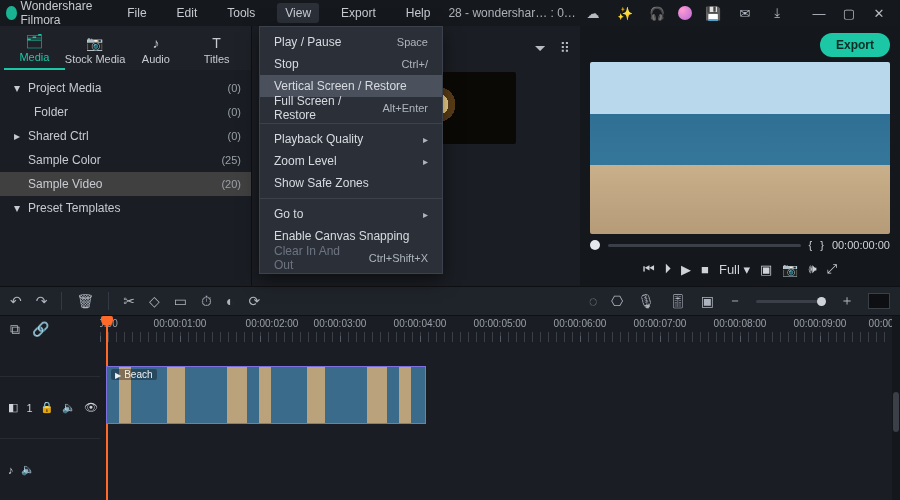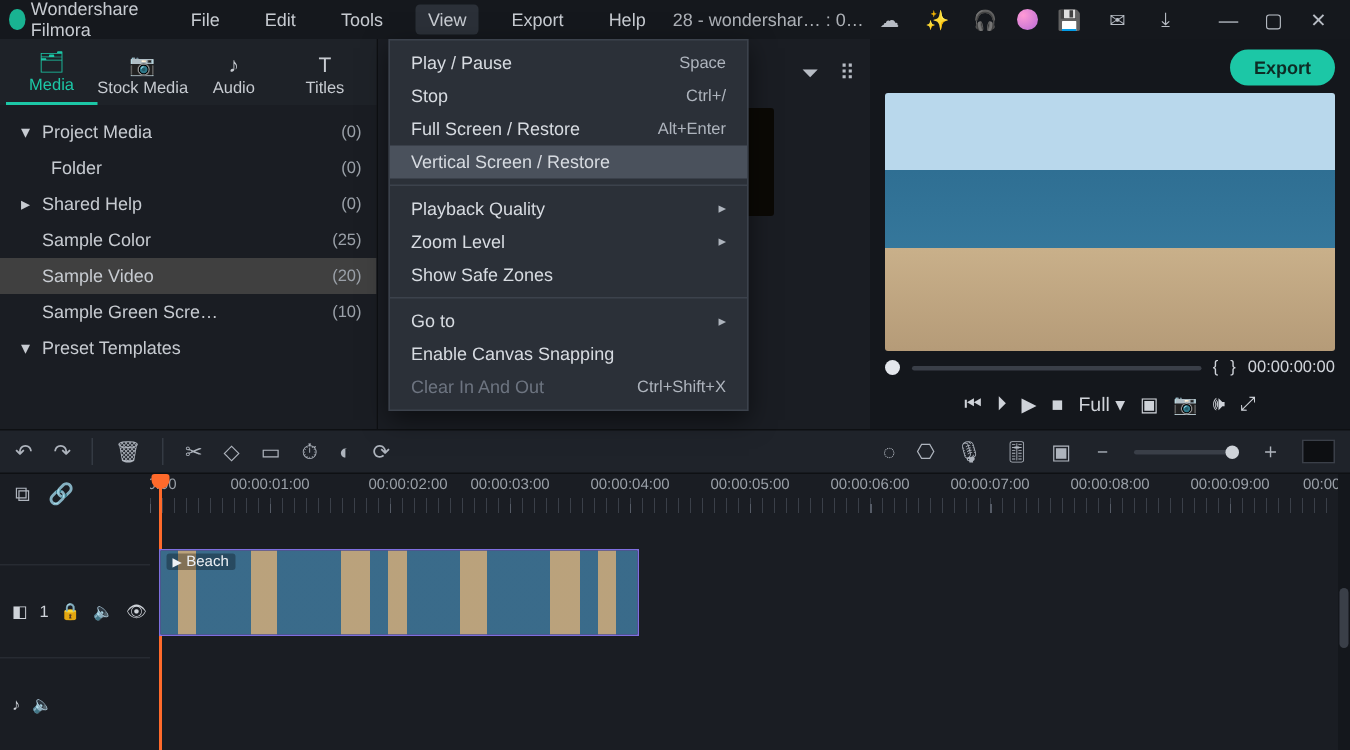--- a/index.html
+++ b/index.html
@@ -47,21 +47,21 @@
   .preview { width:320px; background:#14171c; padding:6px 10px 4px; display:flex; flex-direction:column; }
   .pv-top { height:26px; display:flex; align-items:center; gap:10px;}
   .export-btn { margin-left:auto; background:#1cc7a6; color:#0d2c25; font-weight:600; padding:5px 16px; border-radius:14px; font-size:12px; }
   .pv-img { flex:1; border-radius:2px; background: linear-gradient(to bottom,#b9d8ec 0%,#b9d8ec 30%,#2f6f93 30%,#35779b 60%,#c9b08a 60%,#b59b78 100%); margin-top:4px; }
   .pv-scrub { height:22px; display:flex; align-items:center; gap:8px; font-size:11px; color:#cfd3d9; }
   .pv-scrub .dot{ width:10px;height:10px;background:#e4e7ec;border-radius:50%; }
   .pv-scrub .line{ flex:1; height:3px; background:#3a3f48; border-radius:2px; }
   .pv-ctrls { height:26px; display:flex; align-items:center; gap:10px; justify-content:center; }
   .pv-ctrls .picon{ font-size:13px; color:#cfd3d9; }
 
-  .dropdown { position:absolute; left:259px; top:26px; width:240px; background:#2b3038; border:1px solid #3c424c; box-shadow:0 6px 16px rgba(0,0,0,.5); z-index:50; font-size:12px; color:#d7dbe1; padding:4px 0;}
+  .dropdown { position:absolute; left:259px; top:26px; width:184px; background:#2b3038; border:1px solid #3c424c; box-shadow:0 6px 16px rgba(0,0,0,.5); z-index:50; font-size:12px; color:#d7dbe1; padding:4px 0;}
   .dd-row { height:22px; display:flex; align-items:center; padding:0 14px; gap:8px; }
   .dd-row.hover { background:#4a515c; }
   .dd-row.disabled { color:#6d7480; }
   .dd-row .sc { margin-left:auto; color:#aeb4bd; font-size:11px;}
   .dd-row .sub { margin-left:auto; color:#aeb4bd; font-size:10px;}
   .dd-sep { height:1px; background:#3c424c; margin:4px 0; }
 
   .toolbar { height:30px; background:#1f232a; display:flex; align-items:center; padding:0 10px; gap:14px; border-top:1px solid #0e1013; border-bottom:1px solid #0e1013;}
   .tb-sep { width:1px; height:18px; background:#343a43; }
   .tbicon { font-size:14px; color:#aeb4bd; }
@@ -125,26 +125,26 @@
 
 <div class="dropdown">
   <div class="dd-row">
       <span>Play / Pause</span>
       <span class="sc">Space</span>
     </div>
   <div class="dd-row">
       <span>Stop</span>
       <span class="sc">Ctrl+/</span>
     </div>
+  <div class="dd-row hover">
+      <span>Vertical Screen / Restore</span>
+    </div>
   <div class="dd-row">
       <span>Full Screen / Restore</span>
       <span class="sc">Alt+Enter</span>
-    </div>
-  <div class="dd-row hover">
-      <span>Vertical Screen / Restore</span>
     </div>
   <div class="dd-sep"></div>
   <div class="dd-row">
       <span>Playback Quality</span>
       <span class="sub">▸</span>
     </div>
   <div class="dd-row">
       <span>Zoom Level</span>
       <span class="sub">▸</span>
     </div>
@@ -190,37 +190,32 @@
           <span class="chev">▾</span>
           <span>Project Media</span>
           <span class="count">(0)</span>
         </div>
       <div class="tree-row indent">
           <span>Folder</span>
           <span class="count">(0)</span>
         </div>
       <div class="tree-row">
           <span class="chev">▸</span>
-          <span>Shared Help</span>
+          <span>Shared Ctrl</span>
           <span class="count">(0)</span>
         </div>
       <div class="tree-row">
           <span class="chev"></span>
           <span>Sample Color</span>
           <span class="count">(25)</span>
         </div>
       <div class="tree-row sel">
           <span class="chev"></span>
           <span>Sample Video</span>
           <span class="count">(20)</span>
-        </div>
-      <div class="tree-row">
-          <span class="chev"></span>
-          <span>Sample Green Scre…</span>
-          <span class="count">(10)</span>
         </div>
       <div class="tree-row">
           <span class="chev">▾</span>
           <span>Preset Templates</span>
         </div>
     </div>
   </div>
 
   <div class="browser">
     <div class="browser-bar">

